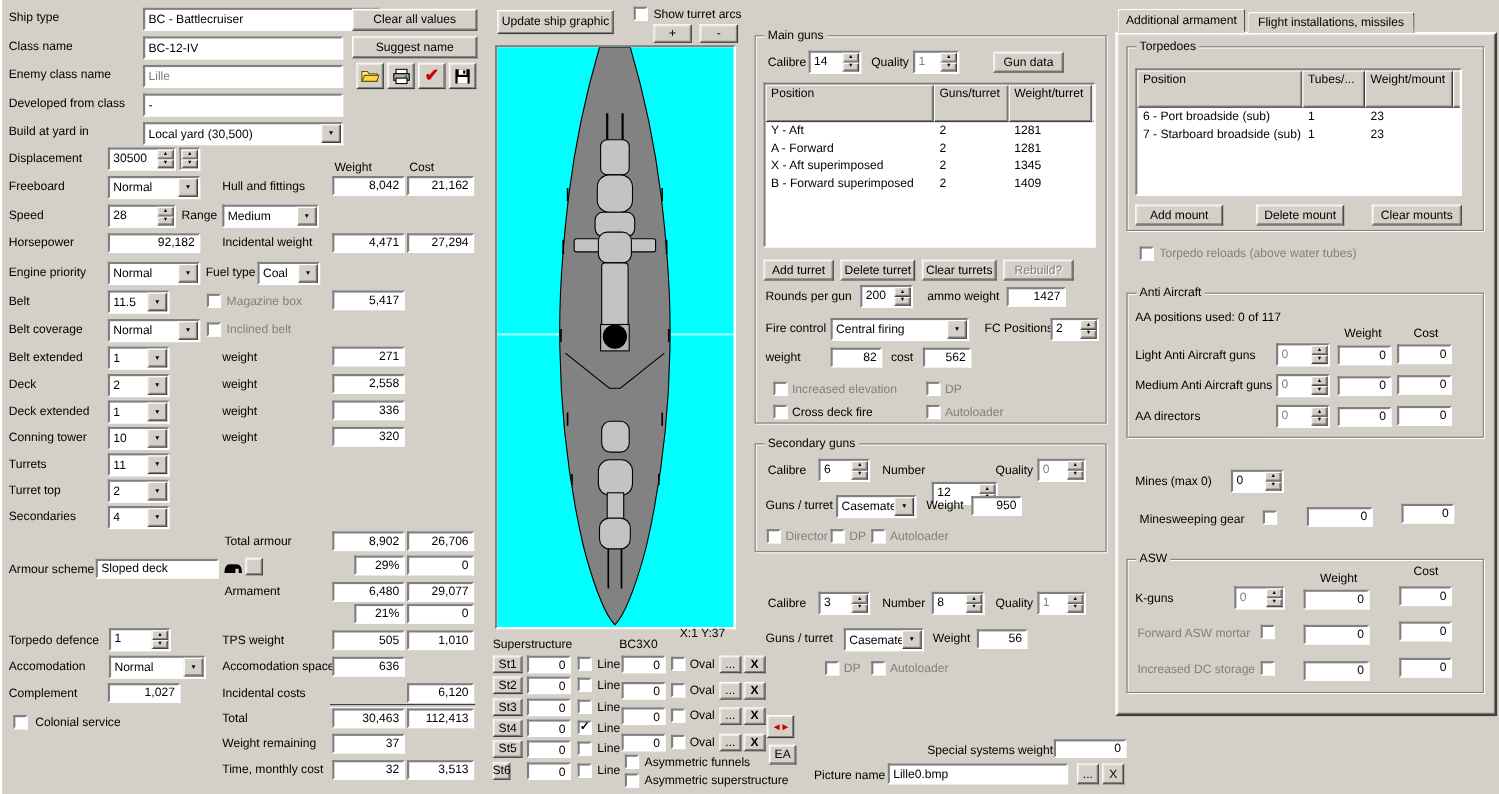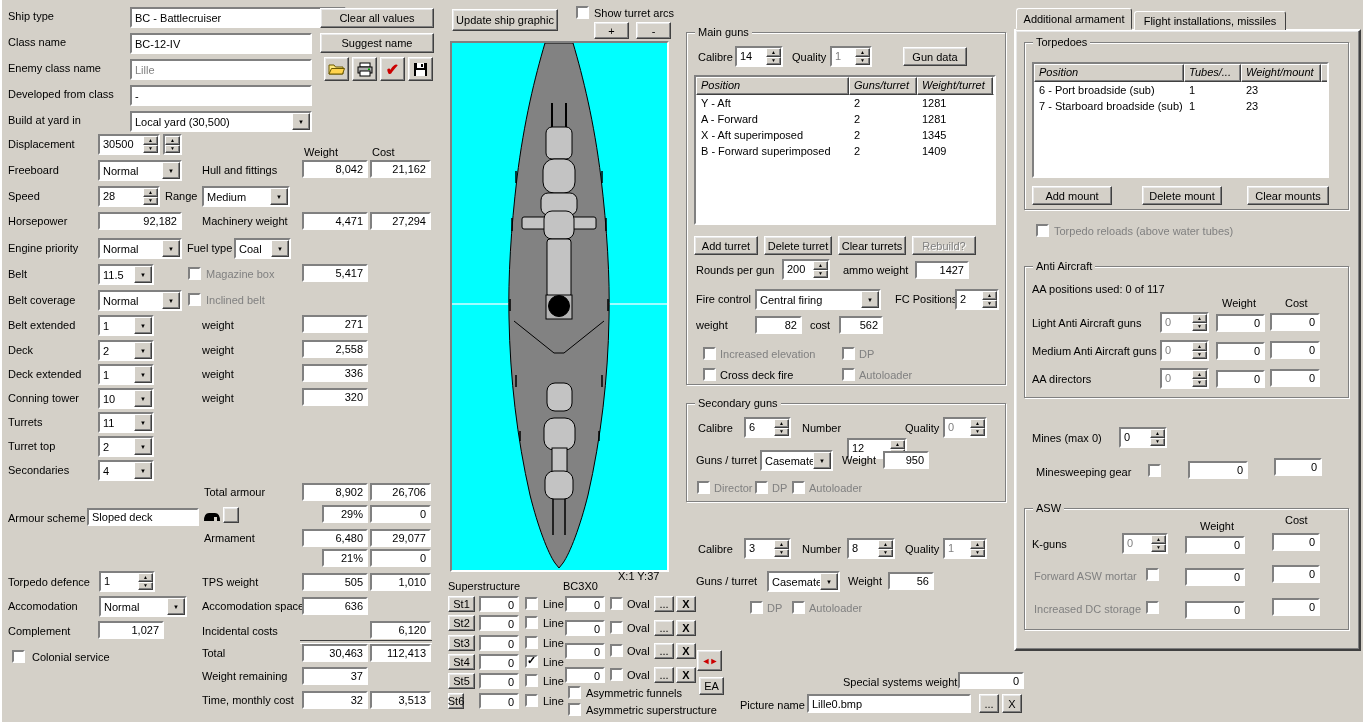--- a/index.html
+++ b/index.html
@@ -29,21 +29,21 @@
   .sp-v{flex:1;padding:2px 0 0 3px;white-space:nowrap;overflow:hidden;}
   .sp-a{width:15px;display:flex;flex-direction:column;align-self:stretch;}
   .sa{flex:1;background:#d4d0c8;border:1px solid;border-color:#fff #404040 #404040 #fff;
       box-shadow:inset -1px -1px 0 #808080;font-size:5px;line-height:5px;display:flex;align-items:center;justify-content:center;}
   .cb{position:absolute;width:13px;height:13px;background:#fff;border:2px solid;border-color:#808080 #fff #fff #808080;
       box-sizing:border-box;}
   .cb.ck::after{content:"✓";font-size:11px;font-weight:bold;position:relative;top:-3px;left:0px;}
   .gb{position:absolute;border:1px solid #808080;box-shadow:inset 1px 1px 0 #fff,1px 1px 0 #fff;box-sizing:border-box;}
   .gt{position:absolute;top:-7px;left:8px;background:#d4d0c8;padding:0 3px;line-height:13px;white-space:nowrap;}
   .tbl{position:absolute;border:2px solid;border-color:#808080 #fff #fff #808080;background:#fff;box-sizing:border-box;overflow:hidden;}
-  .thead{display:flex;height:18px;font-style:italic;}
+  .thead{display:flex;height:34px;}
   .th{background:#d4d0c8;border:1px solid;border-color:#fff #404040 #404040 #fff;box-shadow:inset -1px -1px 0 #808080;
       padding:1px 4px;box-sizing:border-box;white-space:nowrap;overflow:hidden;flex-shrink:0;}
   .trow{display:flex;height:16px;line-height:16px;}
   .td{padding:0 5px;box-sizing:border-box;white-space:nowrap;overflow:hidden;flex-shrink:0;}
   .tab{position:absolute;background:#d4d0c8;border:1px solid;border-color:#fff #404040 #404040 #fff;
       border-bottom:none;border-radius:3px 3px 0 0;display:flex;align-items:center;justify-content:center;
       box-sizing:border-box;white-space:nowrap;}
   .panel{position:absolute;border:2px solid;border-color:#fff #404040 #404040 #fff;box-shadow:inset -1px -1px 0 #808080,inset 1px 1px 0 #e8e8e8;box-sizing:border-box;}
   .hline{position:absolute;height:2px;border-top:1px solid #404040;border-bottom:1px solid #fff;}
   .inp{position:absolute;border:2px solid;border-color:#808080 #fff #fff #808080;background:#fff;
@@ -139,21 +139,21 @@
       </div>
   </div>
   <span class="lb" style="left:163px;top:190px">Range</span>
   <div class="dd" style="left:200px;top:186px;width:88px">
     <div class="dd-v">Medium</div>
       <div class="dd-b">▼</div>
   </div>
 
   <span class="lb" style="left:6px;top:215px">Horsepower</span>
   <div class="vb" style="left:96px;top:212px;width:84px">92,182</div>
-  <span class="lb" style="left:200px;top:215px">Machinery weight</span>
+  <span class="lb" style="left:200px;top:215px">Incidental weight</span>
   <div class="vb" style="left:300px;top:212px;width:66px">4,471</div>
   <div class="vb" style="left:368px;top:212px;width:61px">27,294</div>
 
   <span class="lb" style="left:6px;top:242px">Engine priority</span>
   <div class="dd" style="left:96px;top:238px;width:84px">
     <div class="dd-v">Normal</div>
       <div class="dd-b">▼</div>
   </div>
   <span class="lb" style="left:185px;top:242px">Fuel type</span>
   <div class="dd" style="left:232px;top:238px;width:57px">

